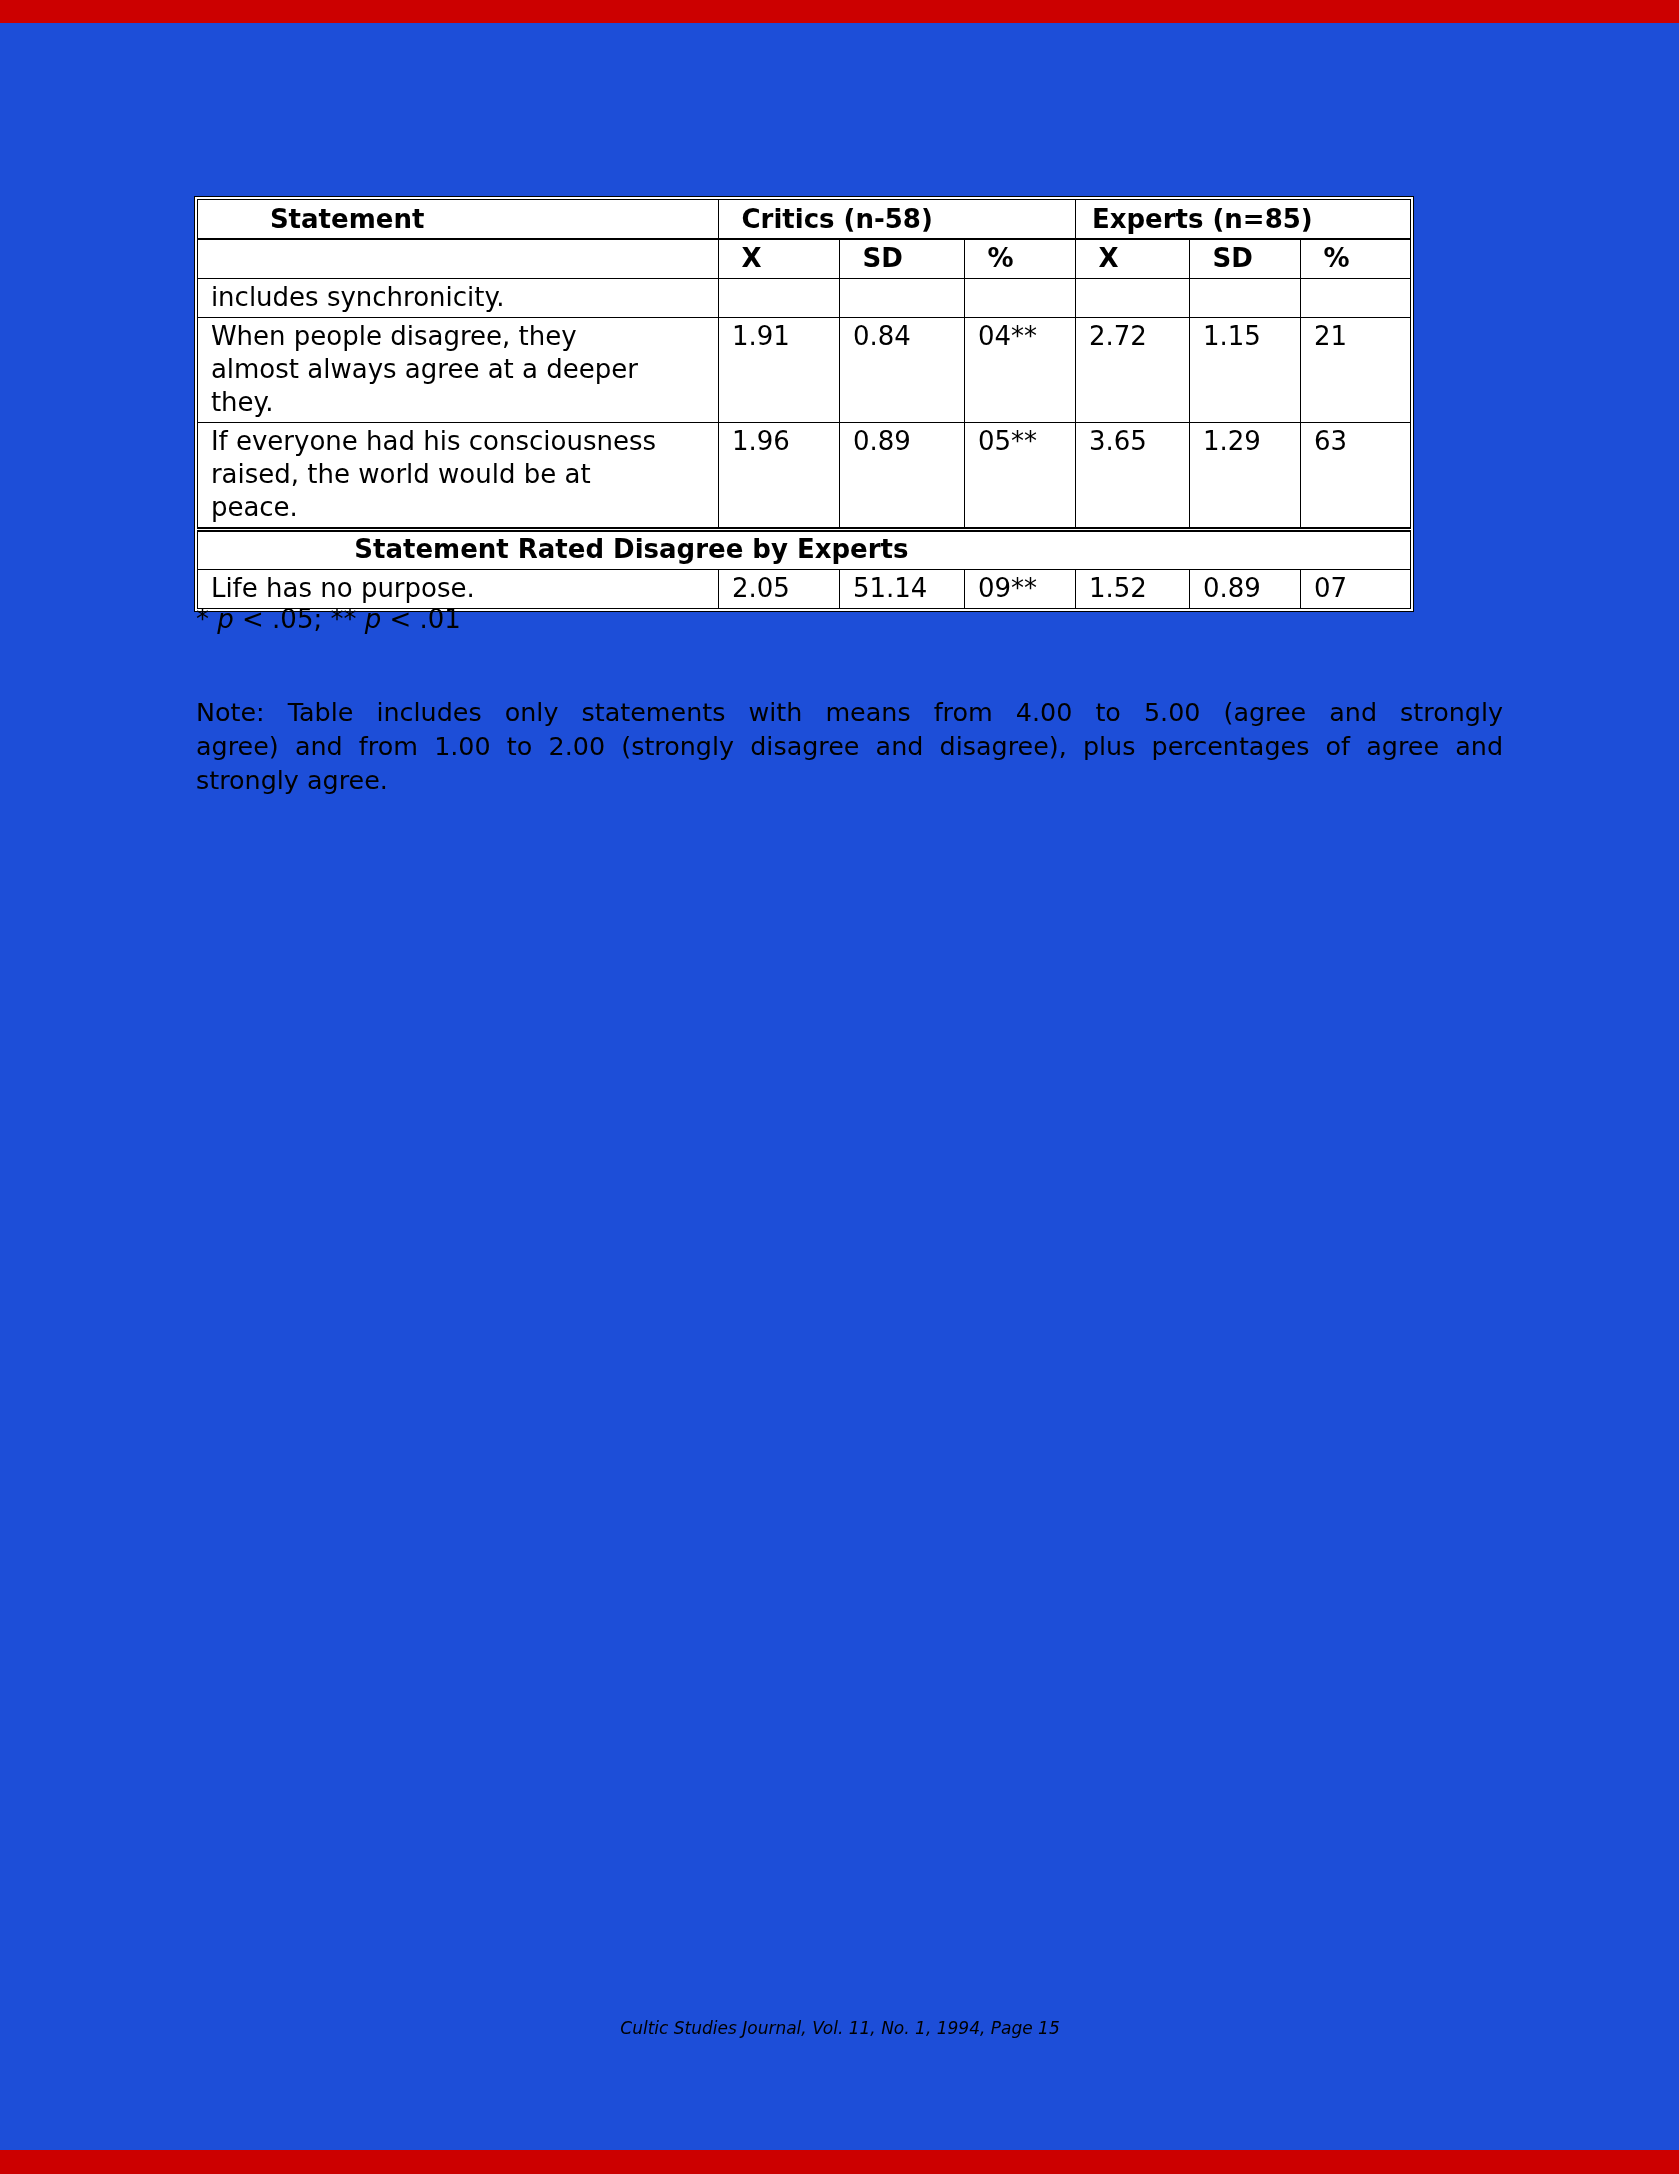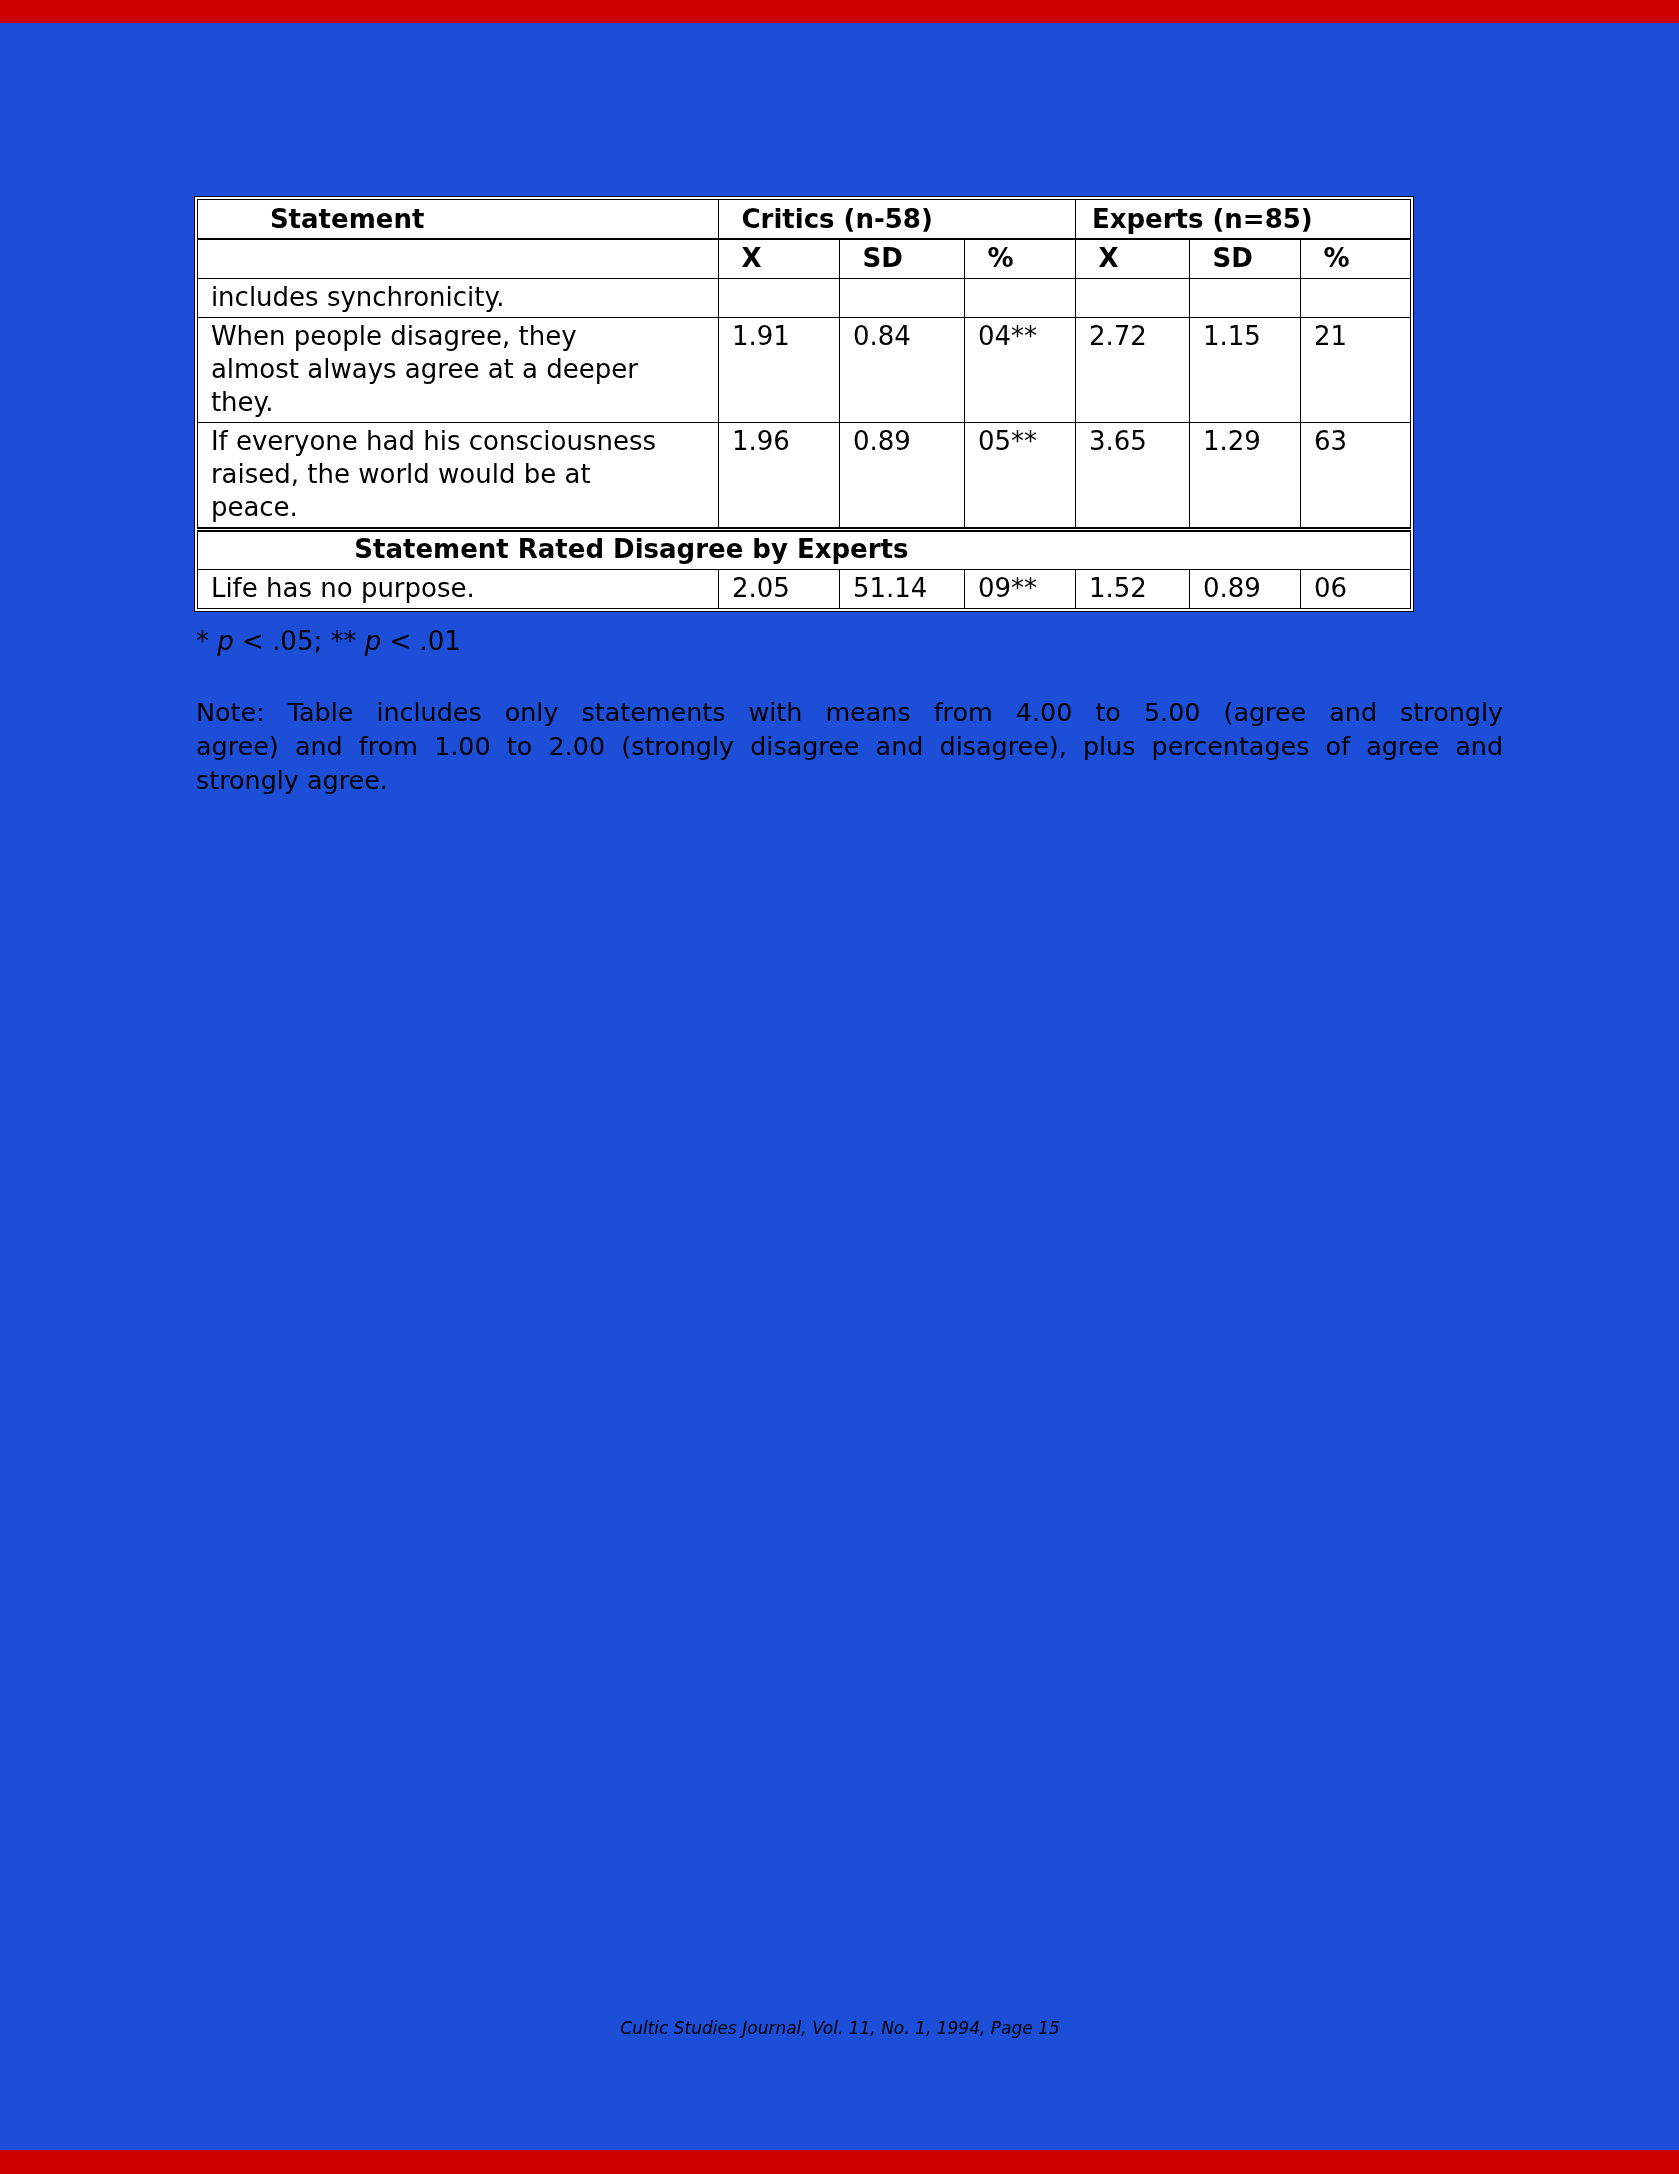--- a/index.html
+++ b/index.html
@@ -61,21 +61,21 @@
   tr.section td{
     font-weight:bold;
     text-align:center;
     padding-right:358px;
     vertical-align:middle;
     border-top:5.6px double #000;
   }
   .footnote{
     position:absolute;
     left:196px;
-    top:626px;
+    top:604px;
     font-size:26px;
   }
   .footnote .it{font-style:italic;}
   .note{
     position:absolute;
     left:196px;
     top:695px;
     width:1307px;
     font-size:25.4px;
     line-height:34px;
@@ -174,21 +174,21 @@
 
       <tr style="height:38px">
         <td class="stmt">
           <div>Life has no purpose.</div>
         </td>
         <td>2.05</td>
         <td>51.14</td>
         <td>09**</td>
         <td>1.52</td>
         <td>0.89</td>
-        <td>06</td>
+        <td>07</td>
       </tr>
     </tbody>
       </table>
   </div>
 
   <div class="footnote">
     <span>* </span><span class="it">p</span><span> &lt; .05; ** </span><span class="it">p</span><span> &lt; .01</span>
   </div>
 
   <div class="note">

